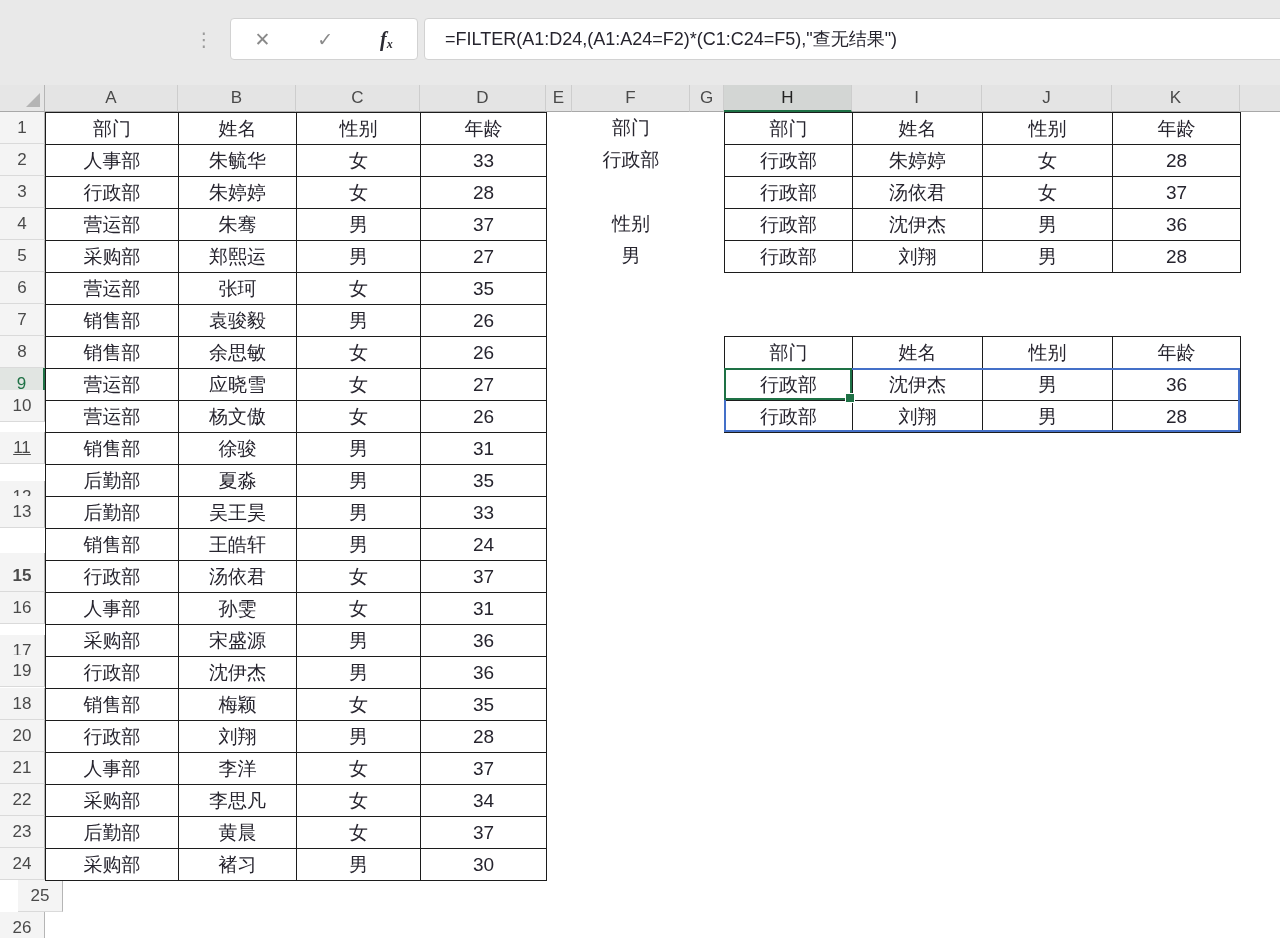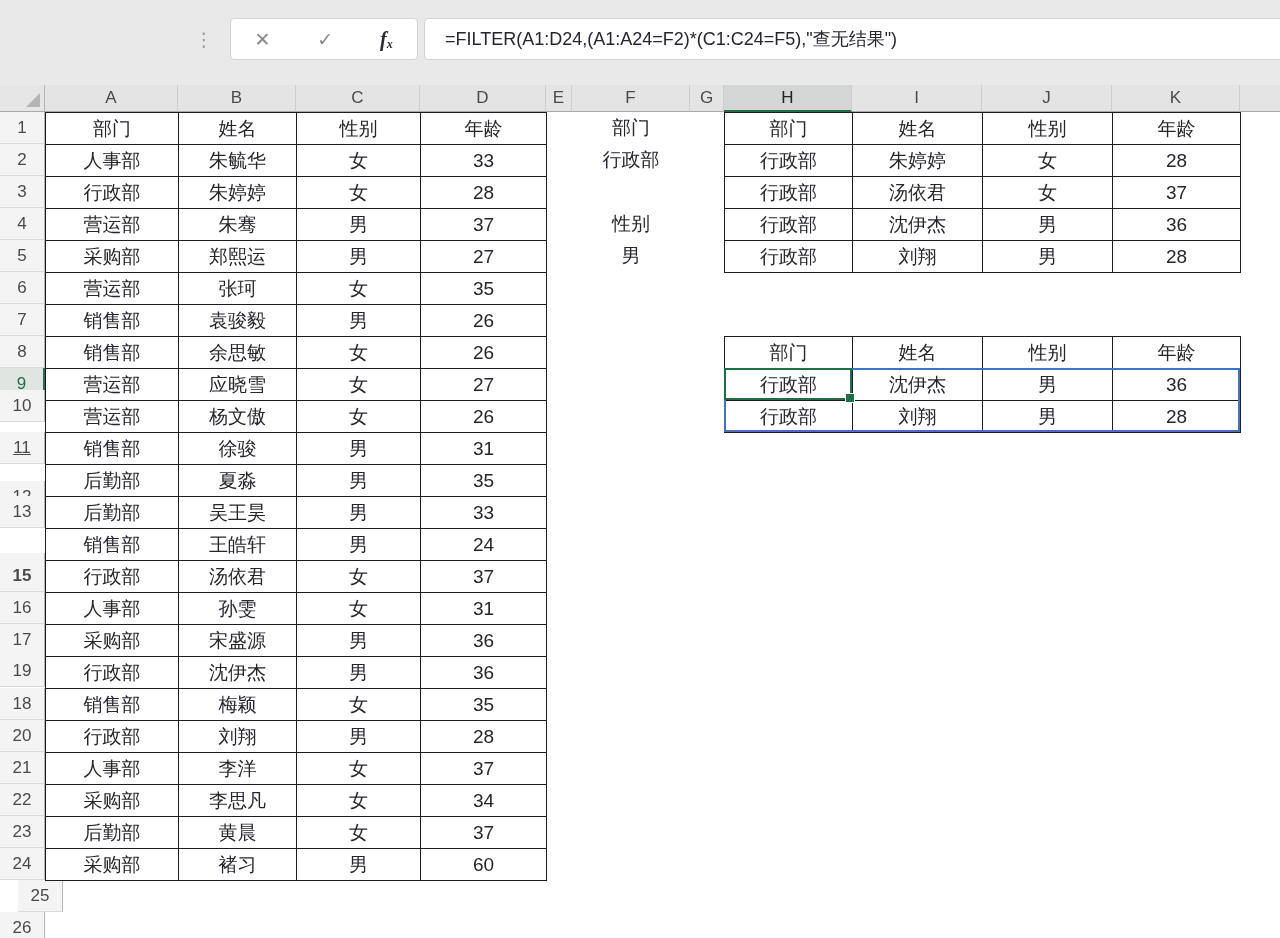--- a/index.html
+++ b/index.html
@@ -143,21 +143,21 @@
     <div class="row-h" style="top: 219px; height: 32px;">7</div>
     <div class="row-h" style="top: 251px; height: 32px;">8</div>
     <div class="row-h active" style="top: 283px; height: 32px;">9</div>
     <div class="row-h" style="top: 305px; height: 32px;">10</div>
     <div class="row-h" style="top: 347px; height: 32px; text-decoration: underline;">11</div>
     <div class="row-h" style="top: 396px; height: 32px;">12</div>
     <div class="row-h" style="top: 411px; height: 32px;">13</div>
     <div class="row-h" style="top: 443px; height: 32px; margin-top: 25px;">14</div>
     <div class="row-h" style="top: 475px; height: 32px; font-weight: bold;">15</div>
     <div class="row-h" style="top: 507px; height: 32px;">16</div>
-    <div class="row-h" style="top: 539px; height: 32px;">17</div>
+    <div class="row-h" style="top: 550px; height: 32px;">17</div>
     <div class="row-h" style="top: 571px; height: 32px; margin-top: 32px;">18</div>
     <div class="row-h" style="top: 570px; height: 32px;">19</div>
     <div class="row-h" style="top: 635px; height: 32px;">20</div>
     <div class="row-h" style="top: 667px; height: 32px;">21</div>
     <div class="row-h" style="top: 699px; height: 32px;">22</div>
     <div class="row-h" style="top: 731px; height: 32px;">23</div>
     <div class="row-h" style="top: 763px; height: 32px;">24</div>
     <div class="row-h" style="top: 795px; height: 32px; margin-left: 18px;">25</div>
     <div class="row-h" style="top: 827px; height: 32px;">26</div>
     <div class="gtable" style="left: 45px; top: 27px; grid-template-columns: 133px 118px 124px 126px;">
@@ -249,21 +249,21 @@
       <div class="tcell">李思凡</div>
       <div class="tcell">女</div>
       <div class="tcell">34</div>
       <div class="tcell">后勤部</div>
       <div class="tcell">黄晨</div>
       <div class="tcell">女</div>
       <div class="tcell">37</div>
       <div class="tcell">采购部</div>
       <div class="tcell">褚习</div>
       <div class="tcell">男</div>
-      <div class="tcell">60</div>
+      <div class="tcell">30</div>
     </div>
     <div class="gtable" style="left: 724px; top: 27px; grid-template-columns: 128px 130px 130px 128px;">
       <div class="tcell">部门</div>
       <div class="tcell">姓名</div>
       <div class="tcell">性别</div>
       <div class="tcell">年龄</div>
       <div class="tcell">行政部</div>
       <div class="tcell">朱婷婷</div>
       <div class="tcell">女</div>
       <div class="tcell">28</div>

